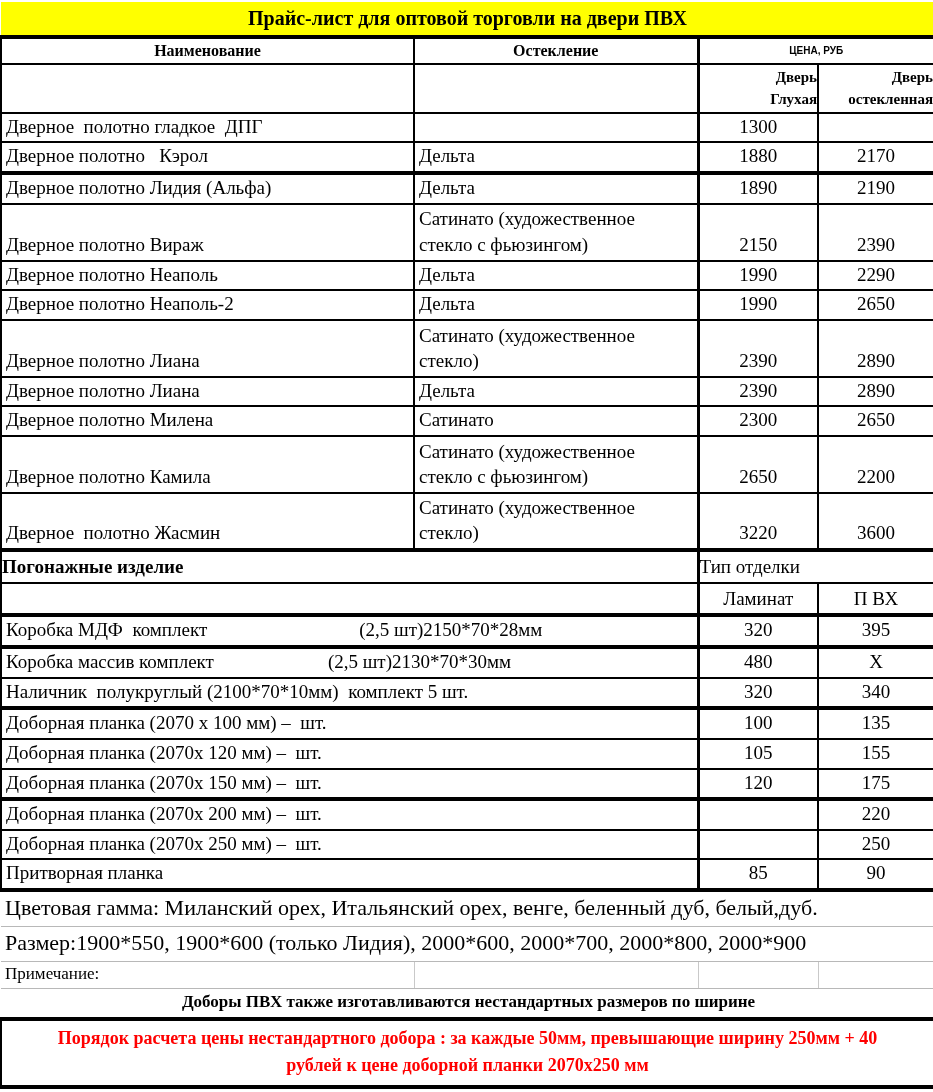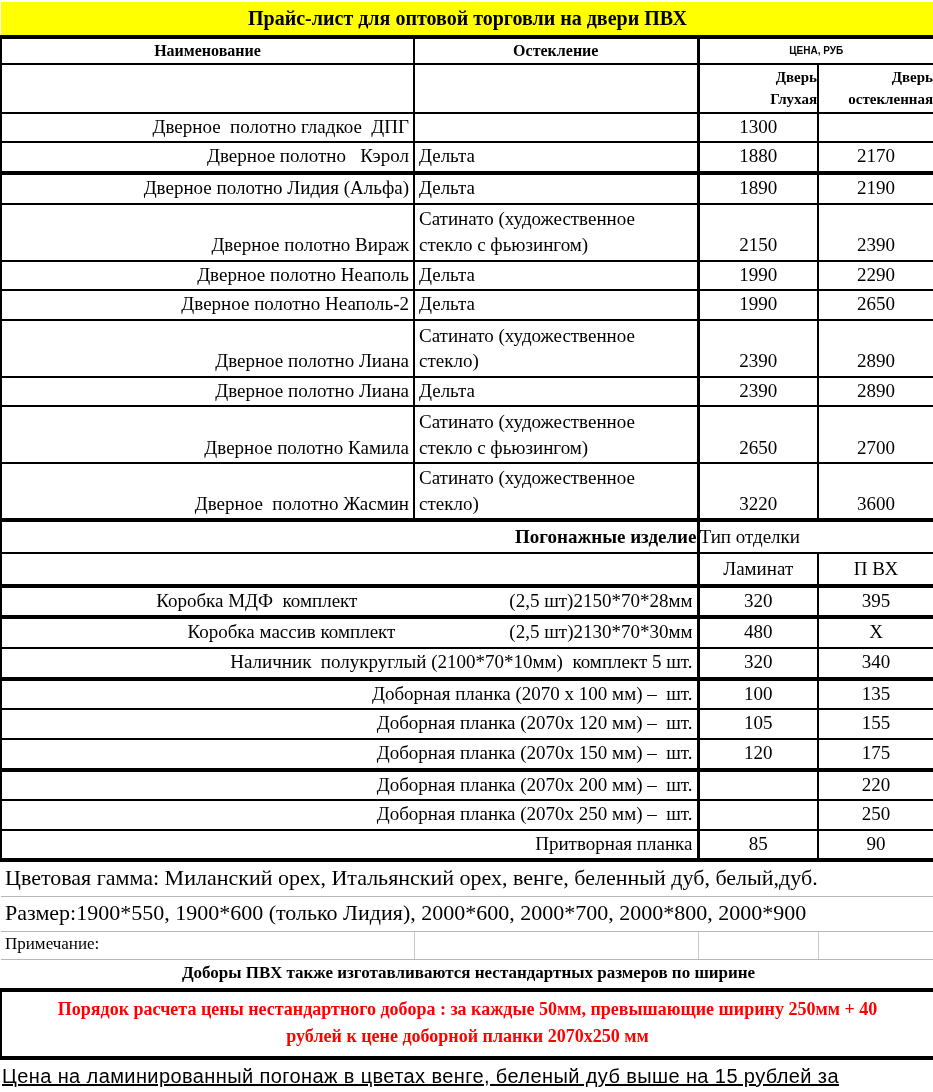--- a/index.html
+++ b/index.html
@@ -4,21 +4,21 @@
 <style>
   html,body{margin:0;padding:0;background:#fff;}
   body{width:933px;font-family:"Liberation Serif",serif;color:#000;}
   .page{padding-top:2px;}
 
   table.price{border-collapse:collapse;table-layout:fixed;width:933px;}
   td{vertical-align:bottom;padding:0 4px 2px 4px;overflow:hidden;
      border:2px solid #000;font-size:19px;line-height:1.35;}
   td.pre{white-space:pre-line;}
   td.prew{white-space:pre-wrap;}
-  td.first{border-left:2px solid #000;text-align:right;}
+  td.first{border-left:2px solid #000;}
   td.last{border-right:2px solid #000;}
   td.sep3{border-right:3px solid #000;}
   tr.thick td{border-bottom-width:4px;}
   td.num{text-align:center;}
 
   tr.r-title td{border:none;border-bottom:4px solid #000;background:#ffff00;
       text-align:center;font-weight:bold;font-size:20px;padding:3px 0 3px 0;vertical-align:middle;}
   tr.r-colhead td{text-align:center;font-weight:bold;font-size:16px;vertical-align:middle;padding:1px 2px;margin-top:24px;}
   tr.r-colhead td.sanshead{font-family:"Liberation Sans",sans-serif;font-size:10px;}
   tr.r-subhead td{text-align:right;font-weight:bold;font-size:15px;vertical-align:middle;
@@ -117,26 +117,32 @@
 стекло)</td>
     <td class="num">2390</td>
     <td class="num last">2890</td>
   </tr>
   <tr style="height:28px">
     <td class="first prew">Дверное полотно Лиана</td>
     <td class="sep3">Дельта</td>
     <td class="num">2390</td>
     <td class="num last">2890</td>
   </tr>
+  <tr style="height:28px">
+    <td class="first prew">Дверное полотно Милена</td>
+    <td class="sep3">Сатинато</td>
+    <td class="num">2300</td>
+    <td class="num last">2650</td>
+  </tr>
   <tr style="height:57px">
     <td class="first prew">Дверное полотно Камила</td>
     <td class="sep3 pre">Сатинато (художественное
 стекло с фьюзингом)</td>
     <td class="num">2650</td>
-    <td class="num last">2700</td>
+    <td class="num last">2200</td>
   </tr>
   <tr class="thick" style="height:57px">
     <td class="first prew">Дверное  полотно Жасмин</td>
     <td class="sep3 pre">Сатинато (художественное
 стекло)</td>
     <td class="num">3220</td>
     <td class="num last">3600</td>
   </tr>
 
   <tr class="r-section" style="height:26px">

